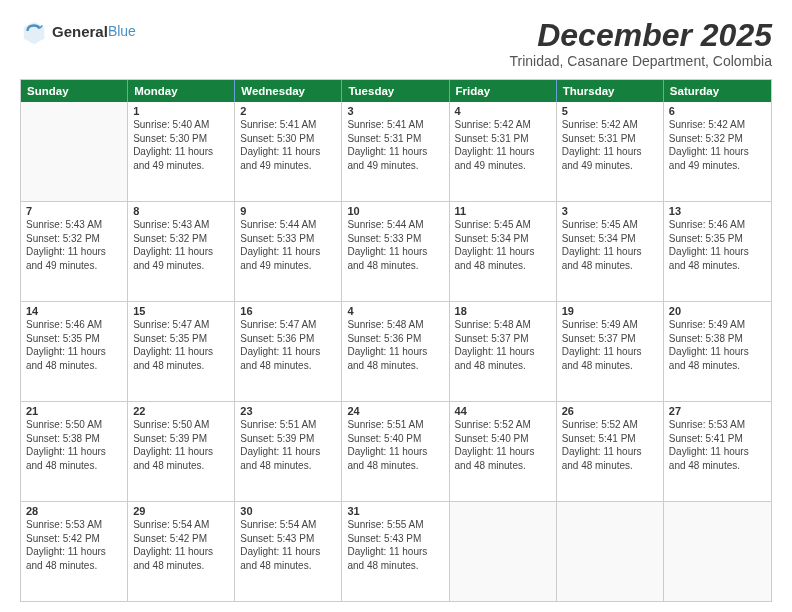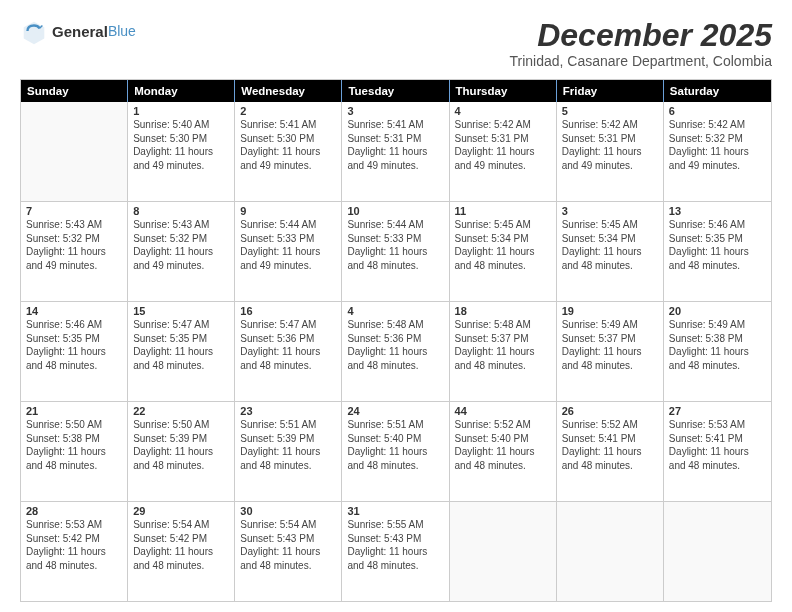--- a/index.html
+++ b/index.html
@@ -63,21 +63,21 @@
     }
     .calendar {
       flex: 1;
       display: flex;
       flex-direction: column;
       border: 1px solid #ccc;
     }
     .cal-header {
       display: grid;
       grid-template-columns: repeat(7, 1fr);
-      background: #000000;
+      background: #15803d;
     }
     .cal-header-cell {
       color: #fff;
       font-size: 11.5px;
       font-weight: bold;
       padding: 5px 6px;
       border-right: 1px solid #6a9fd8;
     }
     .cal-header-cell:last-child { border-right: none; }
     .cal-body {
@@ -137,22 +137,22 @@
       <div class="location-title">Trinidad, Casanare Department, Colombia</div>
     </div>
   </div>
 
   <div class="calendar">
     <div class="cal-header">
     <div class="cal-header-cell">Sunday</div>
         <div class="cal-header-cell">Monday</div>
         <div class="cal-header-cell">Wednesday</div>
         <div class="cal-header-cell">Tuesday</div>
+        <div class="cal-header-cell">Friday</div>
         <div class="cal-header-cell">Thursday</div>
-        <div class="cal-header-cell">Friday</div>
         <div class="cal-header-cell">Saturday</div>
       </div>
     <div class="cal-body">
     <div class="cal-row">
           <div class="cal-cell empty"></div>
           <div class="cal-cell">
             <div class="day-num">1</div>
             <div class="cell-text" style="white-space: pre-line;">Sunrise: 5:40 AM
 Sunset: 5:30 PM
 Daylight: 11 hours

